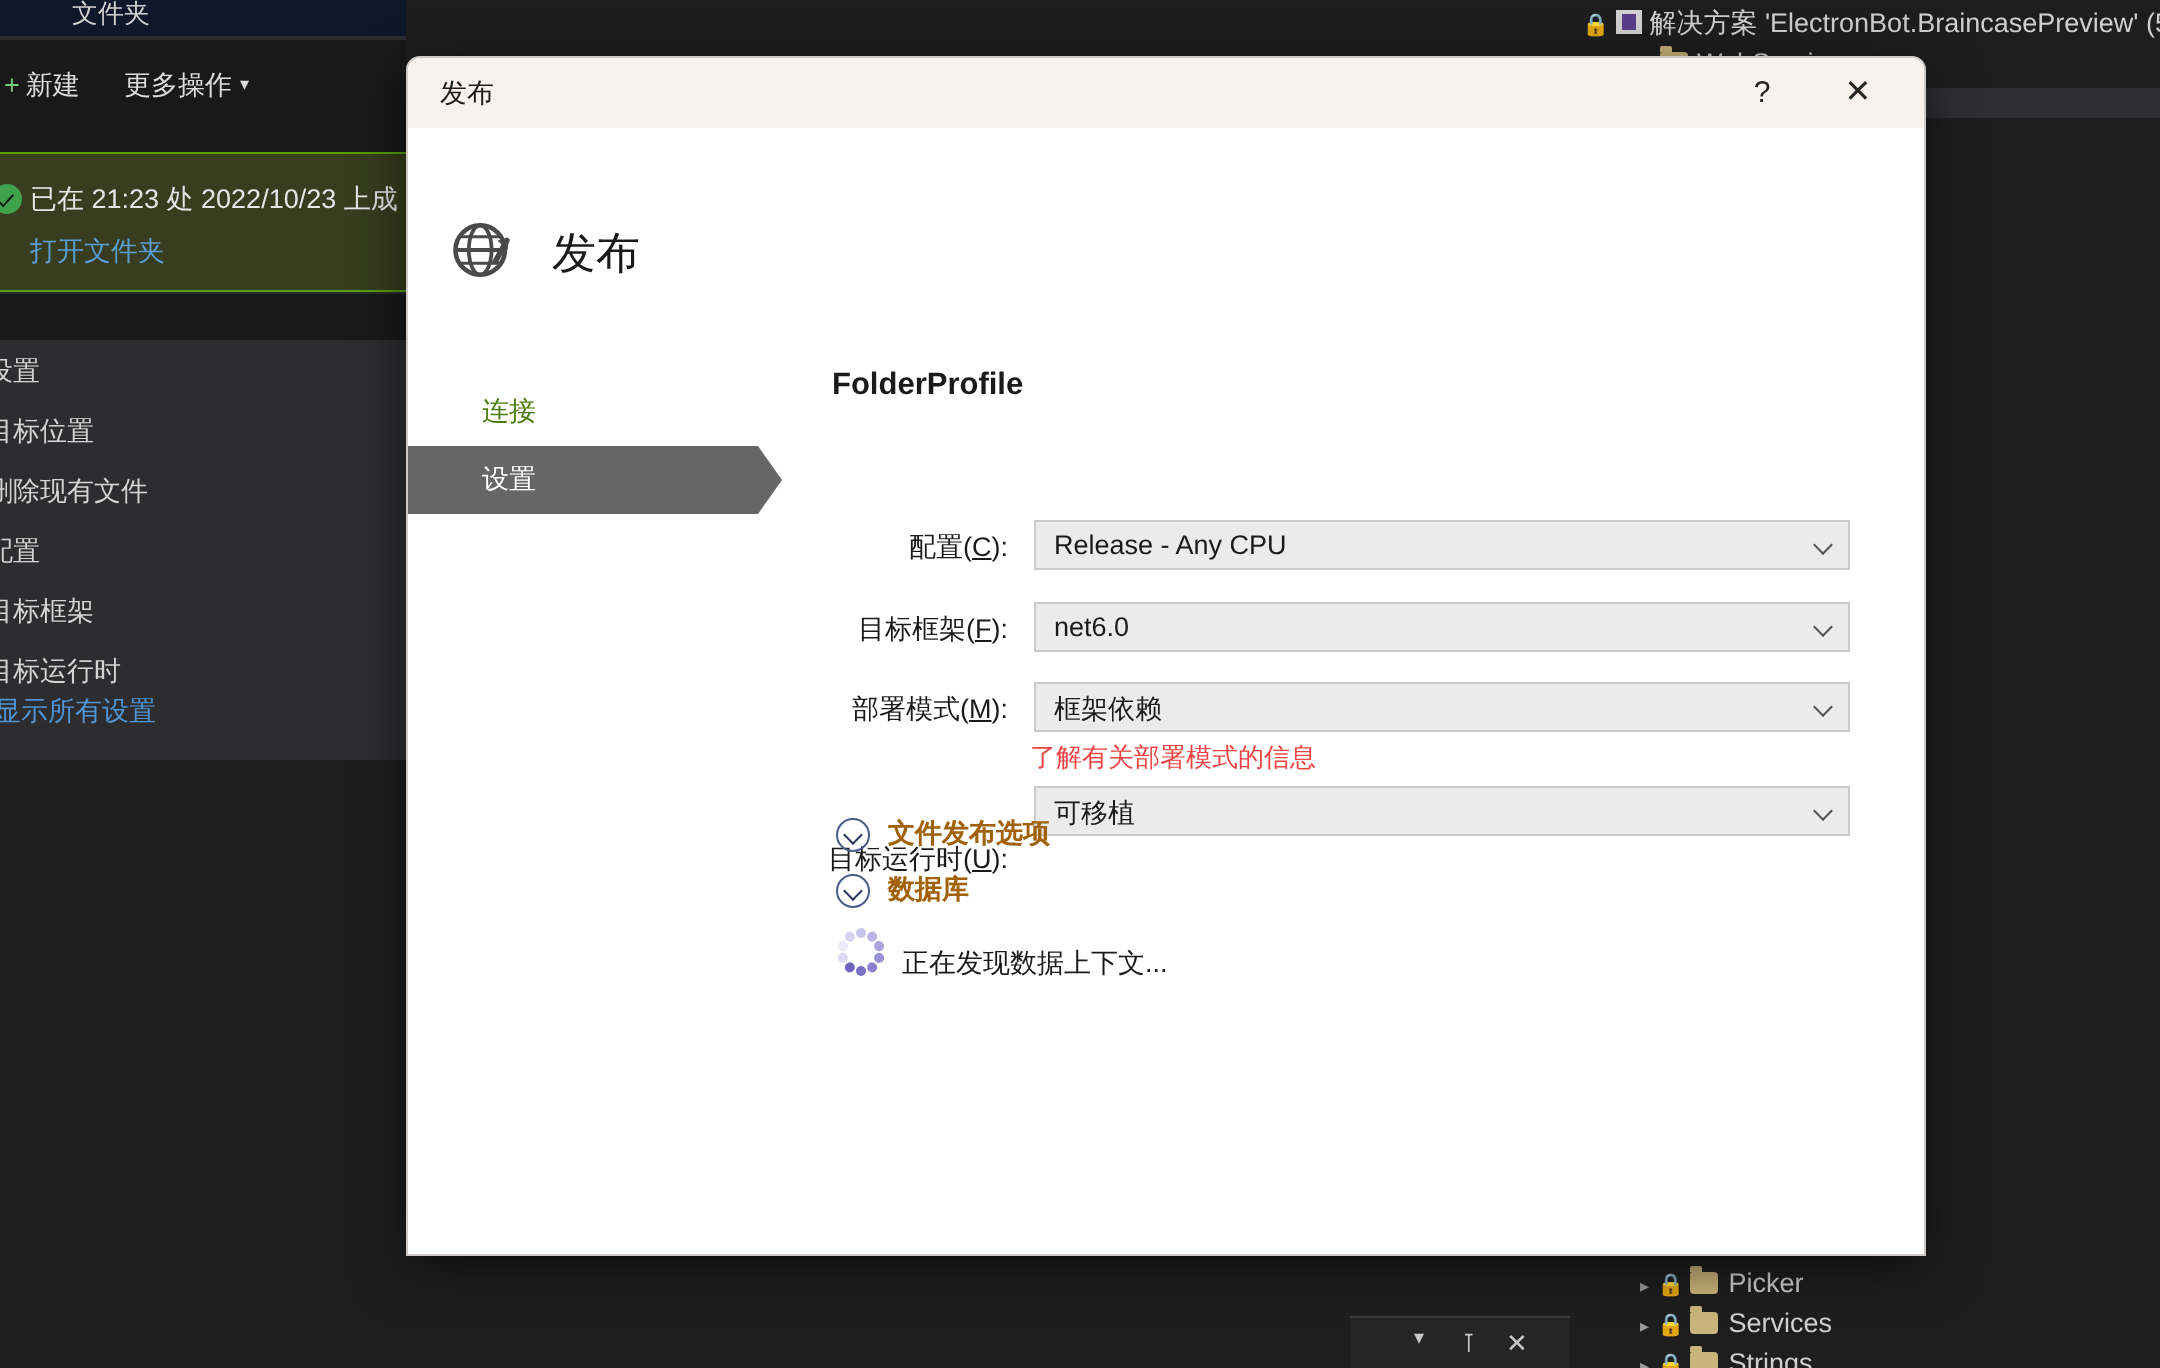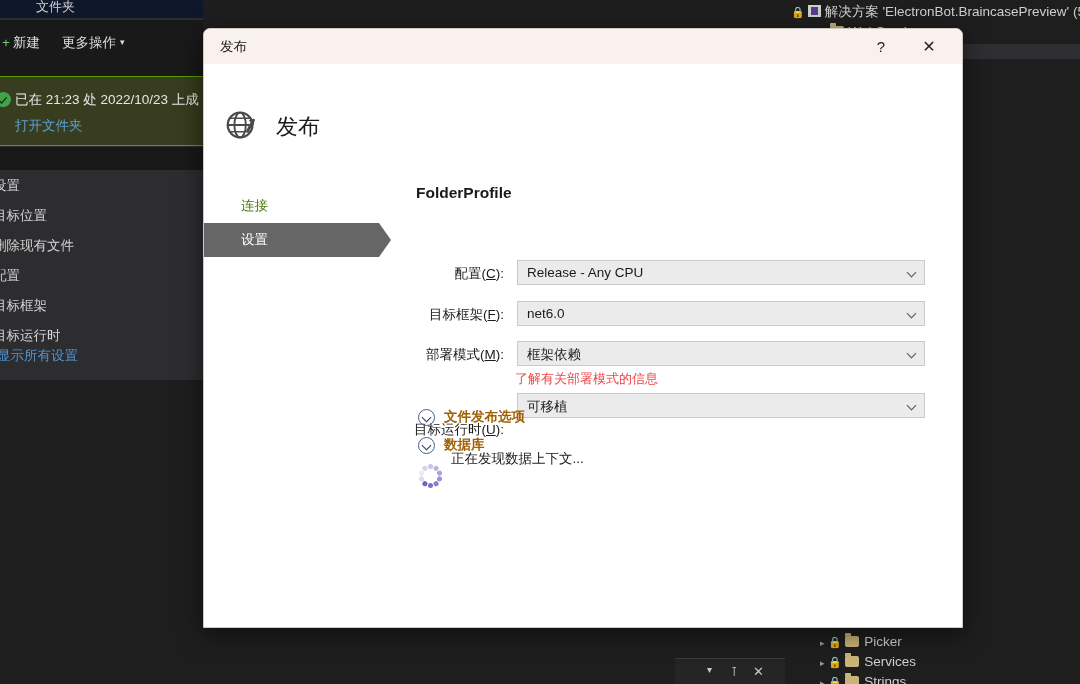--- a/index.html
+++ b/index.html
@@ -422,21 +422,21 @@
         <i style="transform:rotate(36deg);  background:#bab5e4;"></i>
         <i style="transform:rotate(72deg);  background:#a9a2dd;"></i>
         <i style="transform:rotate(108deg); background:#9a92d6;"></i>
         <i style="transform:rotate(144deg); background:#8a80cf;"></i>
         <i style="transform:rotate(180deg); background:#7b70c8;"></i>
         <i style="transform:rotate(216deg); background:#6f63c2;"></i>
         <i style="transform:rotate(252deg); background:#ded9f3;"></i>
         <i style="transform:rotate(288deg); background:#ebe8f8;"></i>
         <i style="transform:rotate(324deg); background:#d6d2ef;"></i>
       </div>
-      <div class="spin-text" style="left:247px; top:386px;text-align:center;">正在发现数据上下文...</div>
+      <div class="spin-text" style="left:247px; top:409px;text-align:center;">正在发现数据上下文...</div>
 
       <div class="btnrow">
         
         
         
         
       </div>
 
     </div>
   </div>

